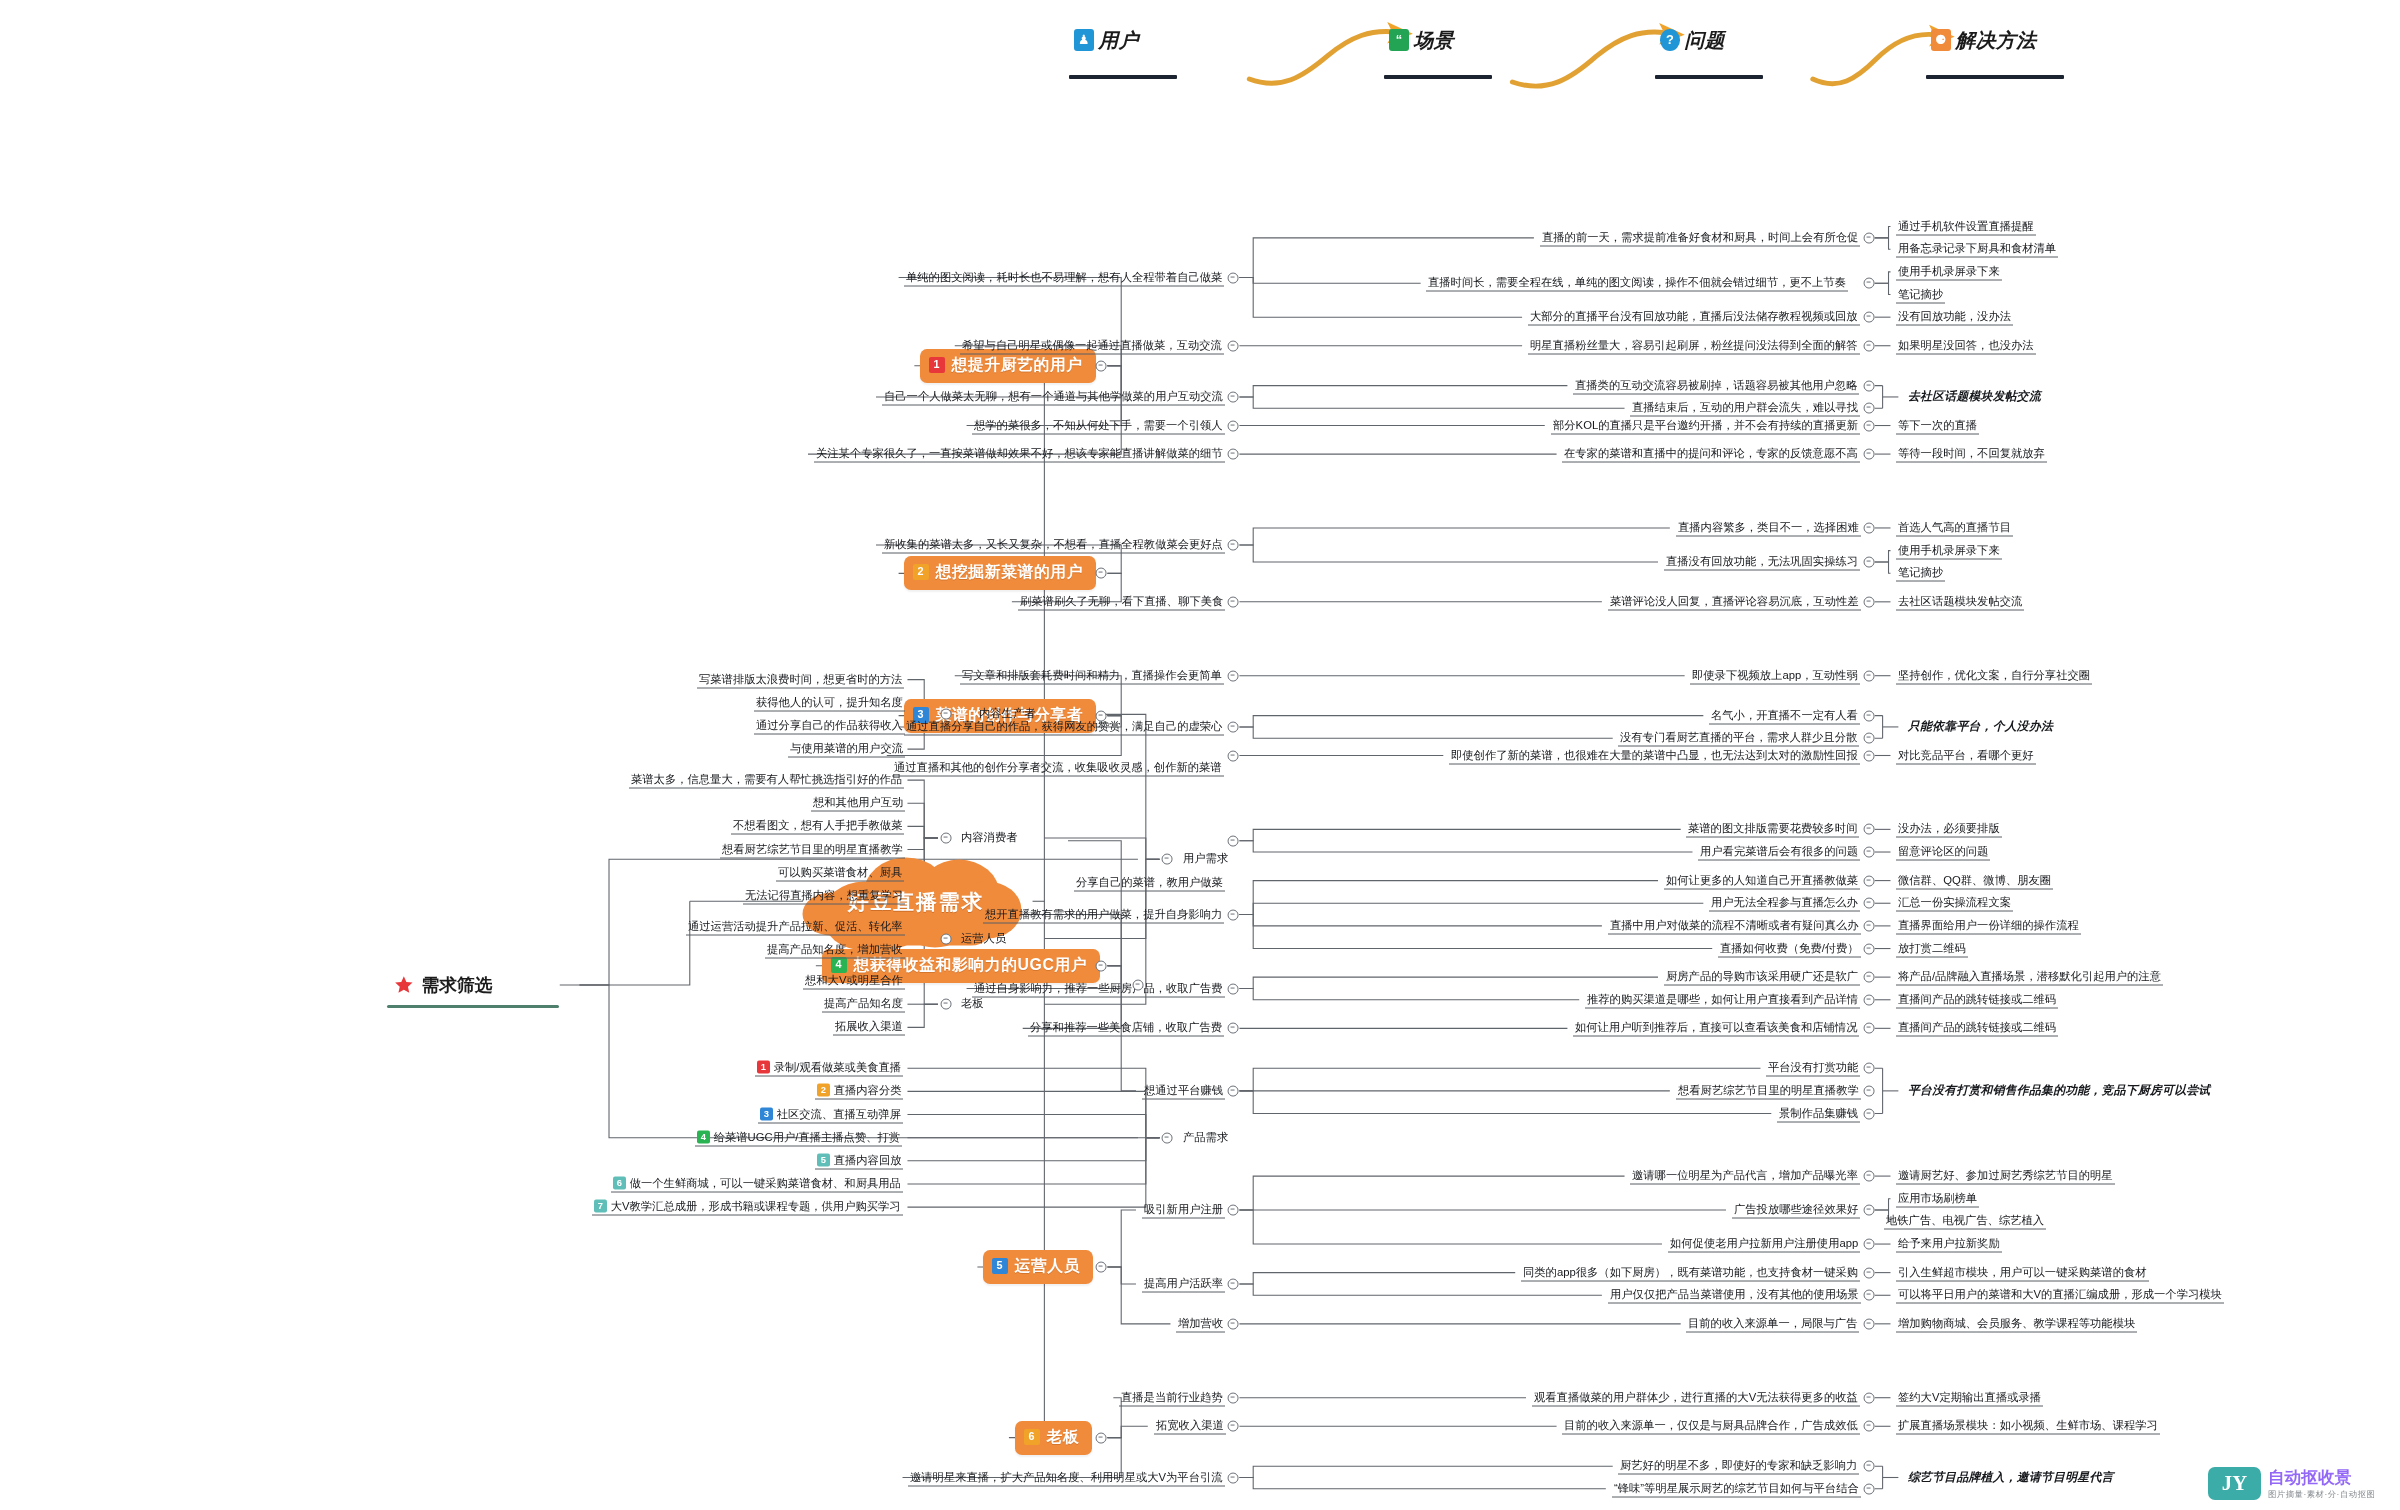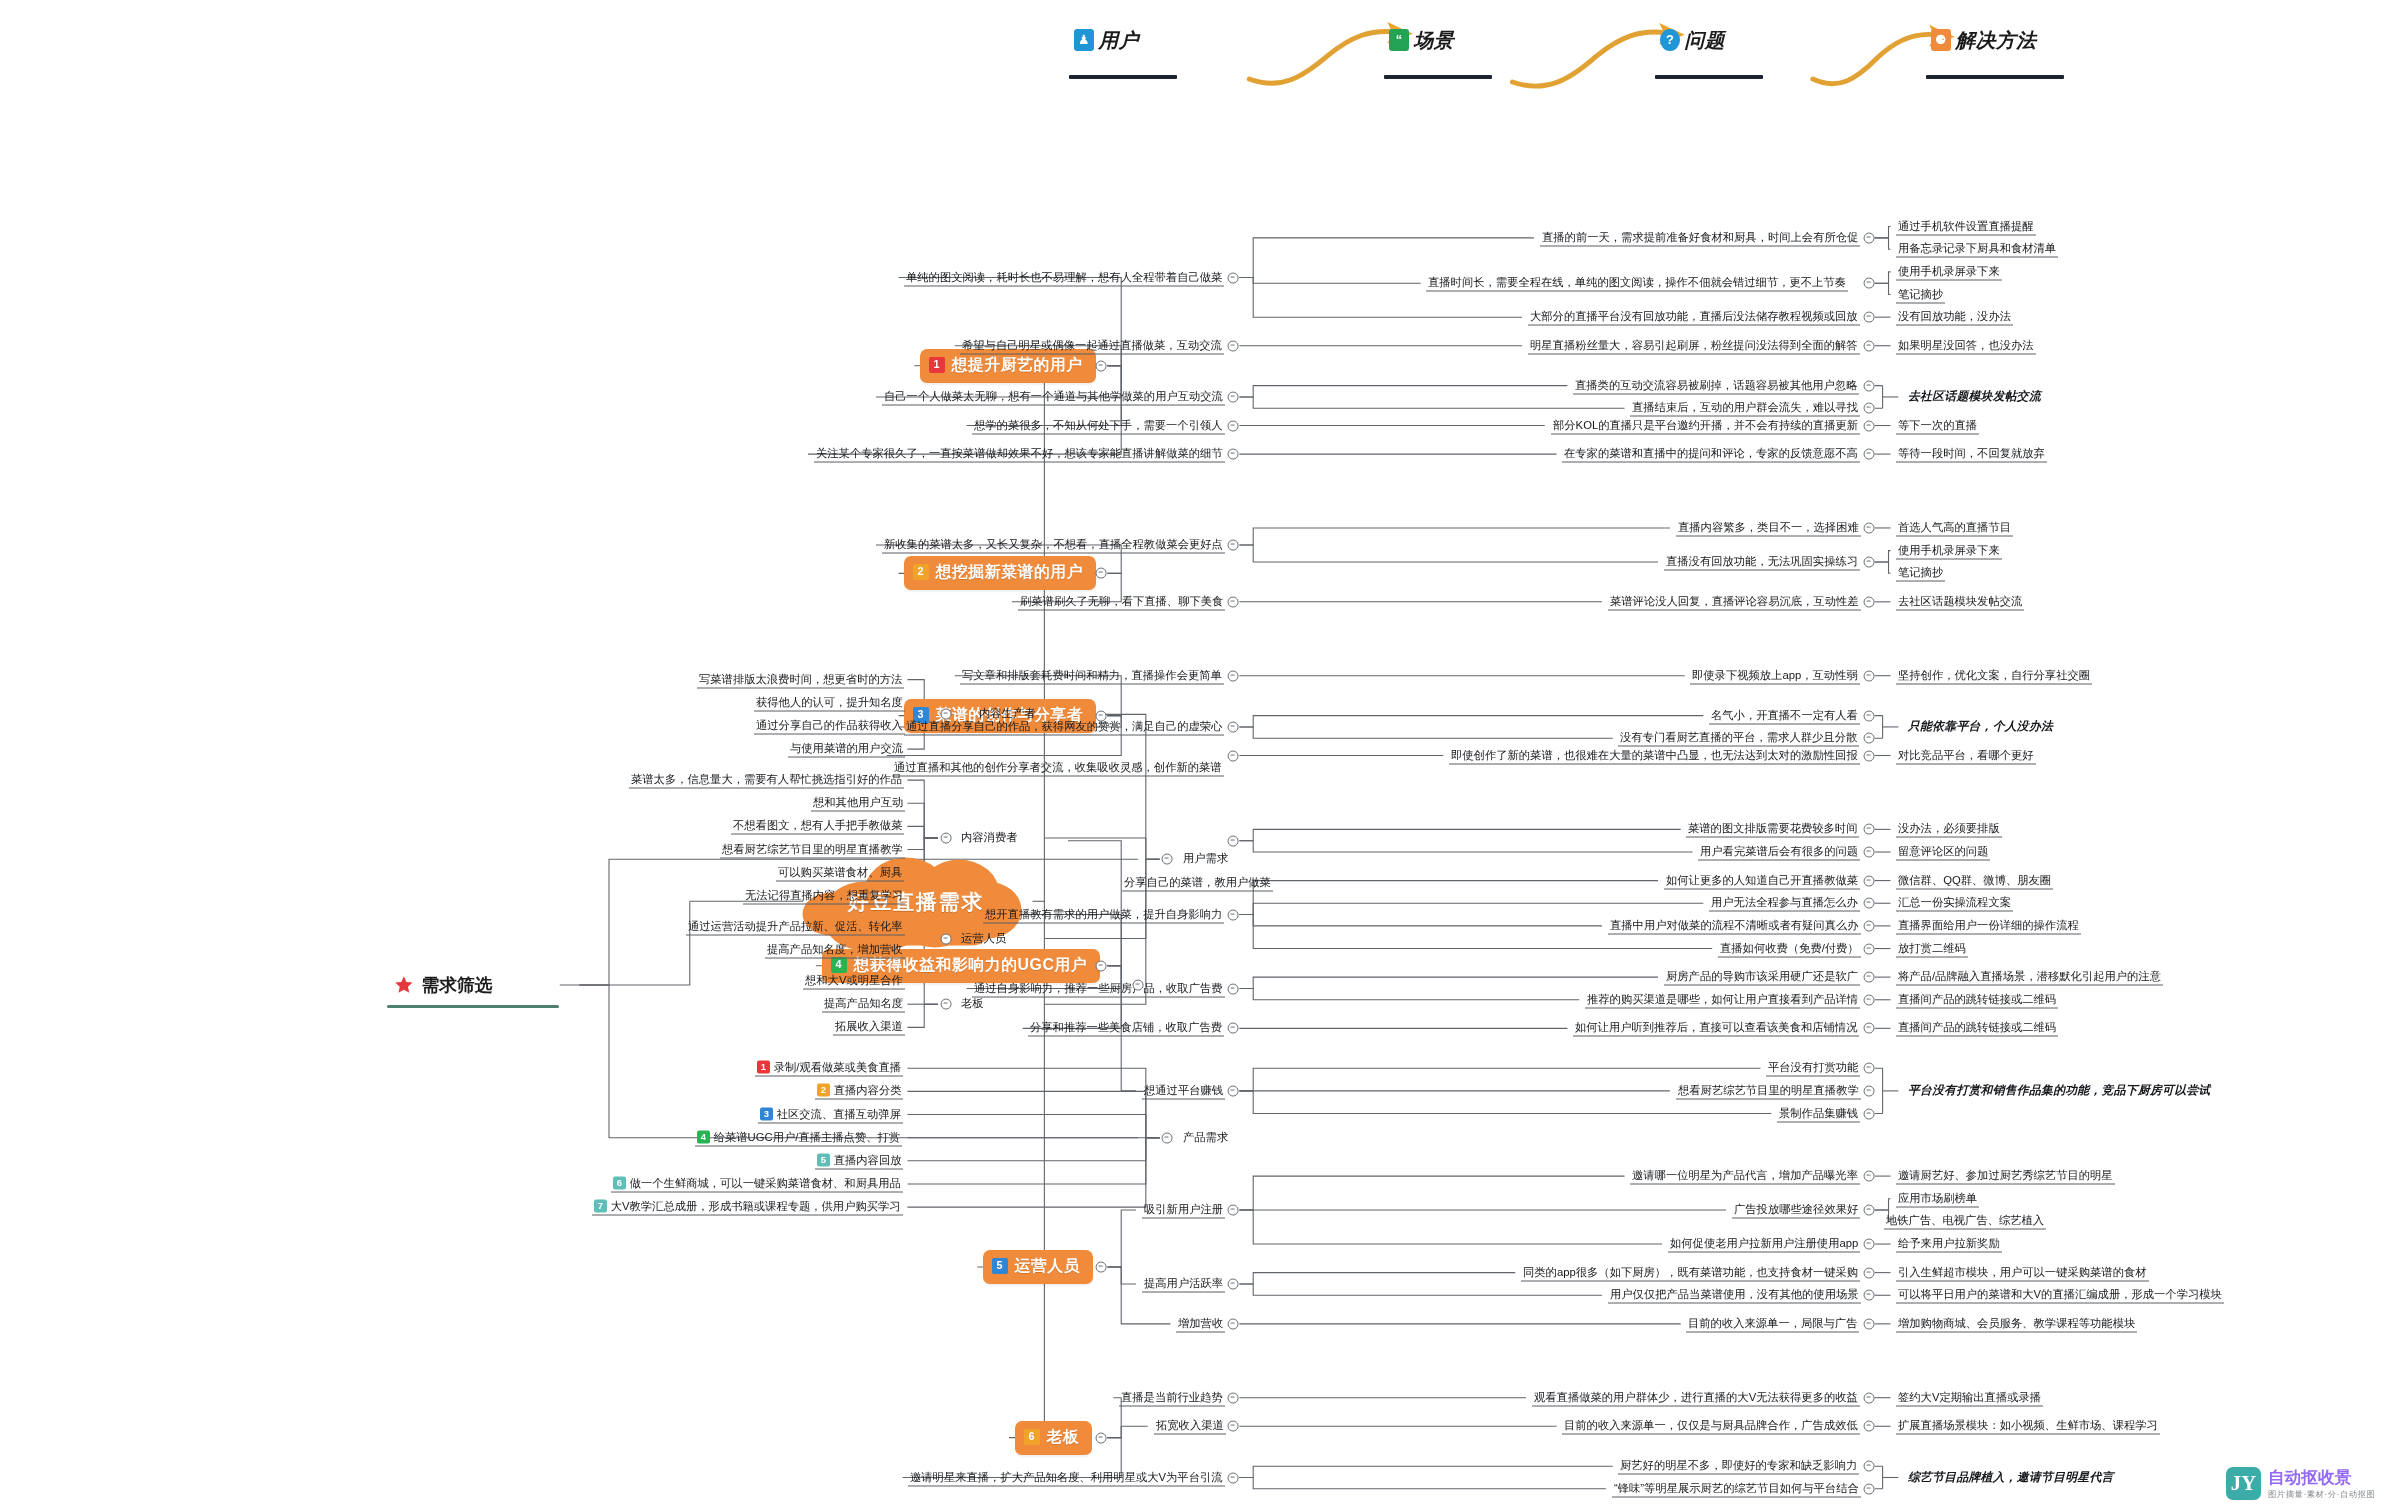--- a/index.html
+++ b/index.html
@@ -132,21 +132,21 @@
     text-align:center;font-weight:bold;
     margin-right:3.9px;vertical-align:1px;
   }
 
   
   #wm{
     position:absolute;right:25.6px;bottom:9.9px;
     display:flex;align-items:center;gap:6.9px;opacity:.92;
   }
   #wm .wmlogo{
-    width:35px;height:33px;background:#2ba6a0;border-radius:6.9px;
+    width:53px;height:33px;background:#2ba6a0;border-radius:6.9px;
     color:#fff;font-size:20.7px;font-weight:bold;
     display:flex;align-items:center;justify-content:center;
     font-family:"Liberation Serif",serif;
   }
   #wm .wmtxt{line-height:1.25;}
   #wm .wm1{font-size:16.7px;font-weight:bold;color:#8b5cf6;}
   #wm .wm2{font-size:8.4px;color:#7b8086;letter-spacing:0.5px;}
 </style>
 </head>
 <body>
@@ -437,21 +437,21 @@
       <div class="node u" style="left: 892px; top: 768px;">通过直播和其他的创作分享者交流，收集吸收灵感，创作新的菜谱</div>
       <div class="collapse" style="left: 1233px; top: 756px;"></div>
       <div class="node u" style="left: 1449px; top: 756px;">即使创作了新的菜谱，也很难在大量的菜谱中凸显，也无法达到太对的激励性回报</div>
       <div class="collapse" style="left: 1869px; top: 756px;"></div>
       <div class="node u" style="left: 1896px; top: 756px;">对比竞品平台，看哪个更好</div>
       <div class="pill" style="top: 966px; left: 822px;">
         <span class="idx" style="background: rgb(42, 179, 83);">4</span>
         <span class="ptext">想获得收益和影响力的UGC用户</span>
       </div>
       <div class="collapse" style="left: 1101px; top: 966px;"></div>
-      <div class="node u" style="left: 1074px; top: 883px; margin-left: 48px;">分享自己的菜谱，教用户做菜</div>
+      <div class="node u" style="left: 1074px; top: 883px;">分享自己的菜谱，教用户做菜</div>
       <div class="collapse" style="left: 1233px; top: 841px;"></div>
       <div class="node u" style="left: 1686px; top: 829px;">菜谱的图文排版需要花费较多时间</div>
       <div class="collapse" style="left: 1869px; top: 829px;"></div>
       <div class="node u" style="left: 1896px; top: 829px;">没办法，必须要排版</div>
       <div class="node u" style="left: 1698px; top: 852px;">用户看完菜谱后会有很多的问题</div>
       <div class="collapse" style="left: 1869px; top: 852px;"></div>
       <div class="node u" style="left: 1896px; top: 852px;">留意评论区的问题</div>
       <div class="node u" style="left: 983px; top: 915px;">想开直播教有需求的用户做菜，提升自身影响力</div>
       <div class="collapse" style="left: 1233px; top: 915px;"></div>
       <div class="node u" style="left: 1664px; top: 881px;">如何让更多的人知道自己开直播教做菜</div>

